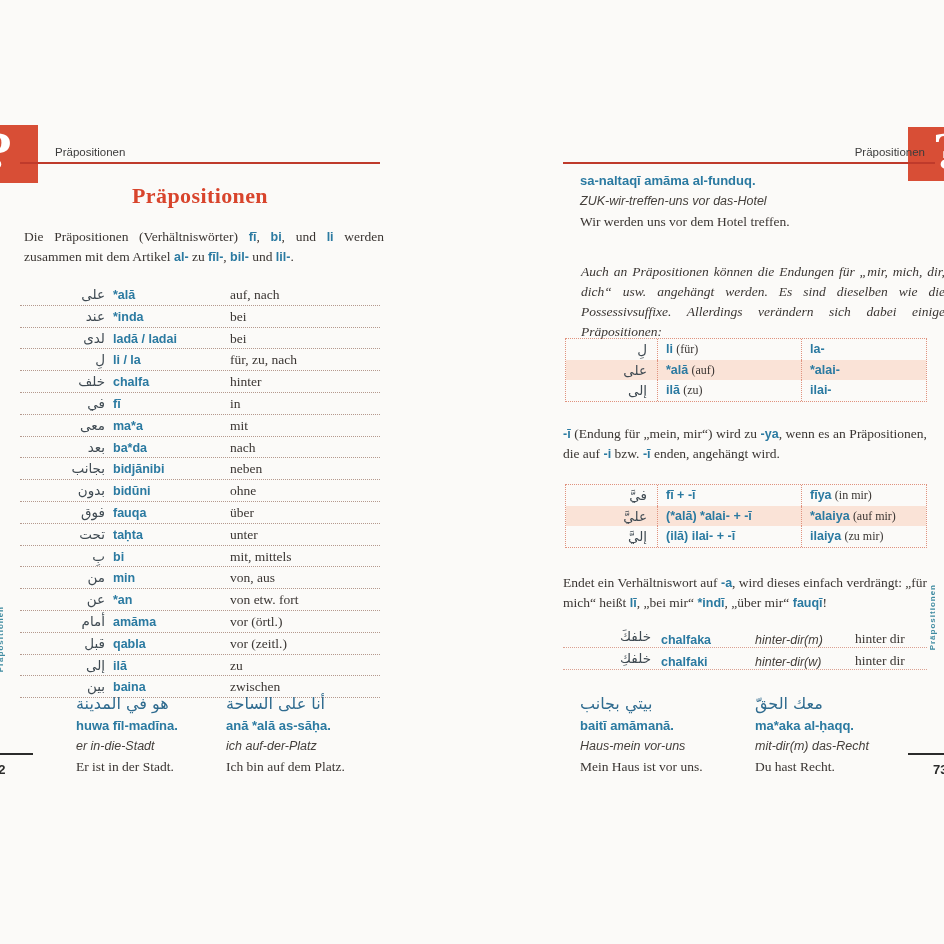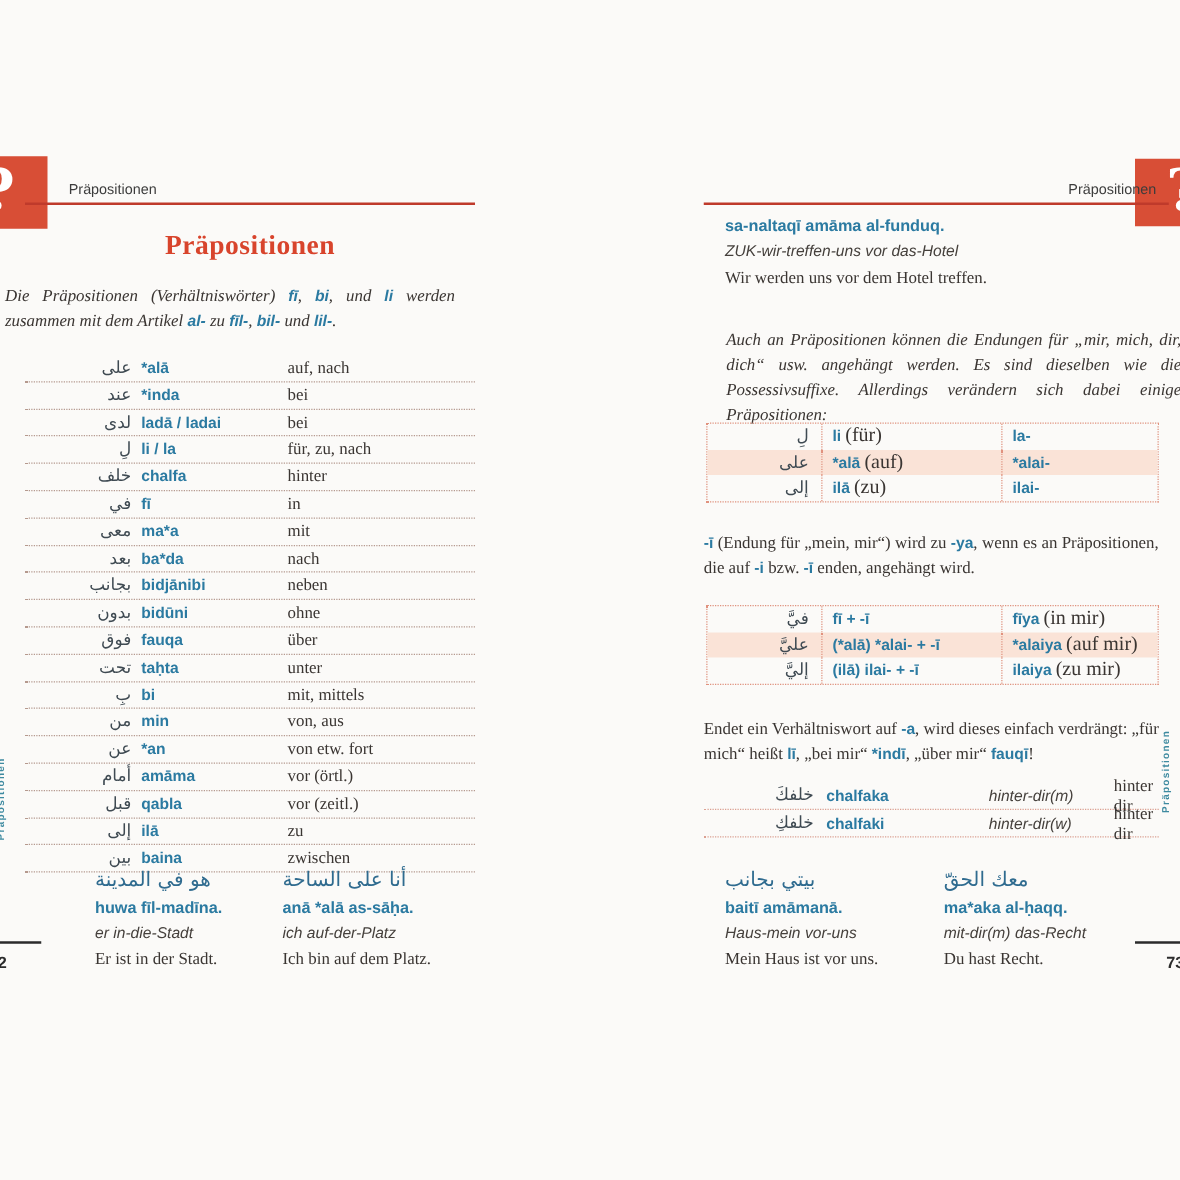--- a/index.html
+++ b/index.html
@@ -20,21 +20,21 @@
   .runhead-left{left:55px;top:146px;}
   .runhead-right{left:563px;width:362px;top:146px;text-align:right;}
   .rule{position:absolute;height:1.5px;background:#bf3a2b;}
   .rule-left{left:20px;top:162px;width:360px;}
   .rule-right{left:563px;top:162px;width:372px;}
 
   .title{position:absolute;left:20px;top:183px;width:360px;margin:0;text-align:center;
          font-family:"Liberation Serif",serif;font-weight:700;font-size:22px;color:#d8442c;letter-spacing:.4px;}
 
   .para{position:absolute;font-size:13.5px;line-height:20px;text-align:justify;color:#3a3532;margin:0;}
-  .intro{left:4px;top:227px;width:360px;font-style:italic;}
+  .intro{left:24px;top:227px;width:360px;}
   .p1{left:581px;top:262px;width:364px;font-style:italic;}
   .p2{left:563px;top:424px;width:364px;}
   .p3{left:563px;top:573px;width:364px;}
   .seg-b{color:#2b7aa1;font-weight:700;font-family:"Liberation Sans",sans-serif;font-size:12.5px;}
 
   .arabic{font-family:"DejaVu Sans",sans-serif;direction:rtl;}
 
   
   .vocab{position:absolute;left:20px;top:284px;width:360px;}
   .vrow{display:flex;align-items:baseline;height:20.8px;border-bottom:1px dotted #b5998e;}
@@ -45,41 +45,41 @@
 
   
   .ptable{position:absolute;left:565px;width:360px;display:grid;grid-template-columns:91px 144px 125px;
           border:1.5px dotted #e0927e;}
   .ptable-a{top:338px;}
   .ptable-b{top:484px;}
   .pcell{height:20.5px;line-height:20.5px;font-size:13px;overflow:visible;white-space:nowrap;}
   .pc-ar{text-align:right;padding-right:10px;font-size:13.5px;color:#3f4a52;}
   .pc-mid,.pc-res{border-left:1.5px dotted #e0927e;padding-left:8px;}
   .pc-b{font-family:"Liberation Sans",sans-serif;font-weight:700;font-size:12.5px;color:#2b7aa1;}
-  .pc-n{font-size:16px;color:#3a3532;}
+  .pc-n{font-size:12px;color:#3a3532;}
   .hl{background:#fae3d7;}
 
   
   .example .ex-ar{font-size:16px;color:#2f6b8f;line-height:22px;text-align:left;}
   .example .ex-tr{font-family:"Liberation Sans",sans-serif;font-weight:700;font-size:13px;color:#2b7aa1;line-height:21px;}
   .example .ex-gloss{font-family:"Liberation Sans",sans-serif;font-style:italic;font-size:12.5px;color:#45403c;line-height:20px;}
   .example .ex-de{font-size:13.5px;color:#3a3532;line-height:21px;}
   .example-top{position:absolute;left:580px;top:170px;width:330px;}
   .exrow{position:absolute;display:flex;}
   .exrow-left{left:76px;top:693px;width:300px;}
   .exrow-left .example{width:150px;}
   .exrow-right{left:580px;top:693px;width:350px;}
   .exrow-right .example{width:175px;}
 
   
   .sufrows{position:absolute;left:563px;top:626px;width:364px;}
-  .sufrow{display:flex;align-items:center;height:21px;border-bottom:1px dotted #dba091;}
+  .sufrow{display:flex;align-items:flex-end;height:21px;border-bottom:1px dotted #dba091;}
   .s-ar{width:88px;text-align:right;font-size:13.5px;color:#3f4a52;line-height:21px;}
   .s-tr{width:104px;padding-left:10px;box-sizing:border-box;font-family:"Liberation Sans",sans-serif;font-weight:700;font-size:12.5px;color:#2b7aa1;}
-  .s-gloss{width:100px;font-family:"Liberation Sans",sans-serif;font-style:italic;font-size:12.5px;color:#45403c;margin-left:36px;}
+  .s-gloss{width:100px;font-family:"Liberation Sans",sans-serif;font-style:italic;font-size:12.5px;color:#45403c;}
   .s-de{flex:1;font-size:13.5px;}
 
   
   .pgnum{position:absolute;font-family:"Liberation Sans",sans-serif;font-weight:700;font-size:13px;color:#2b2b2b;}
   .pgnum-left{left:-9px;top:762px;}
   .pgnum-right{left:933px;top:762px;}
   .footrule{position:absolute;height:2px;background:#2b2b2b;top:753px;}
   .footrule-left{left:0;width:33px;}
   .footrule-right{left:908px;width:36px;}
 

